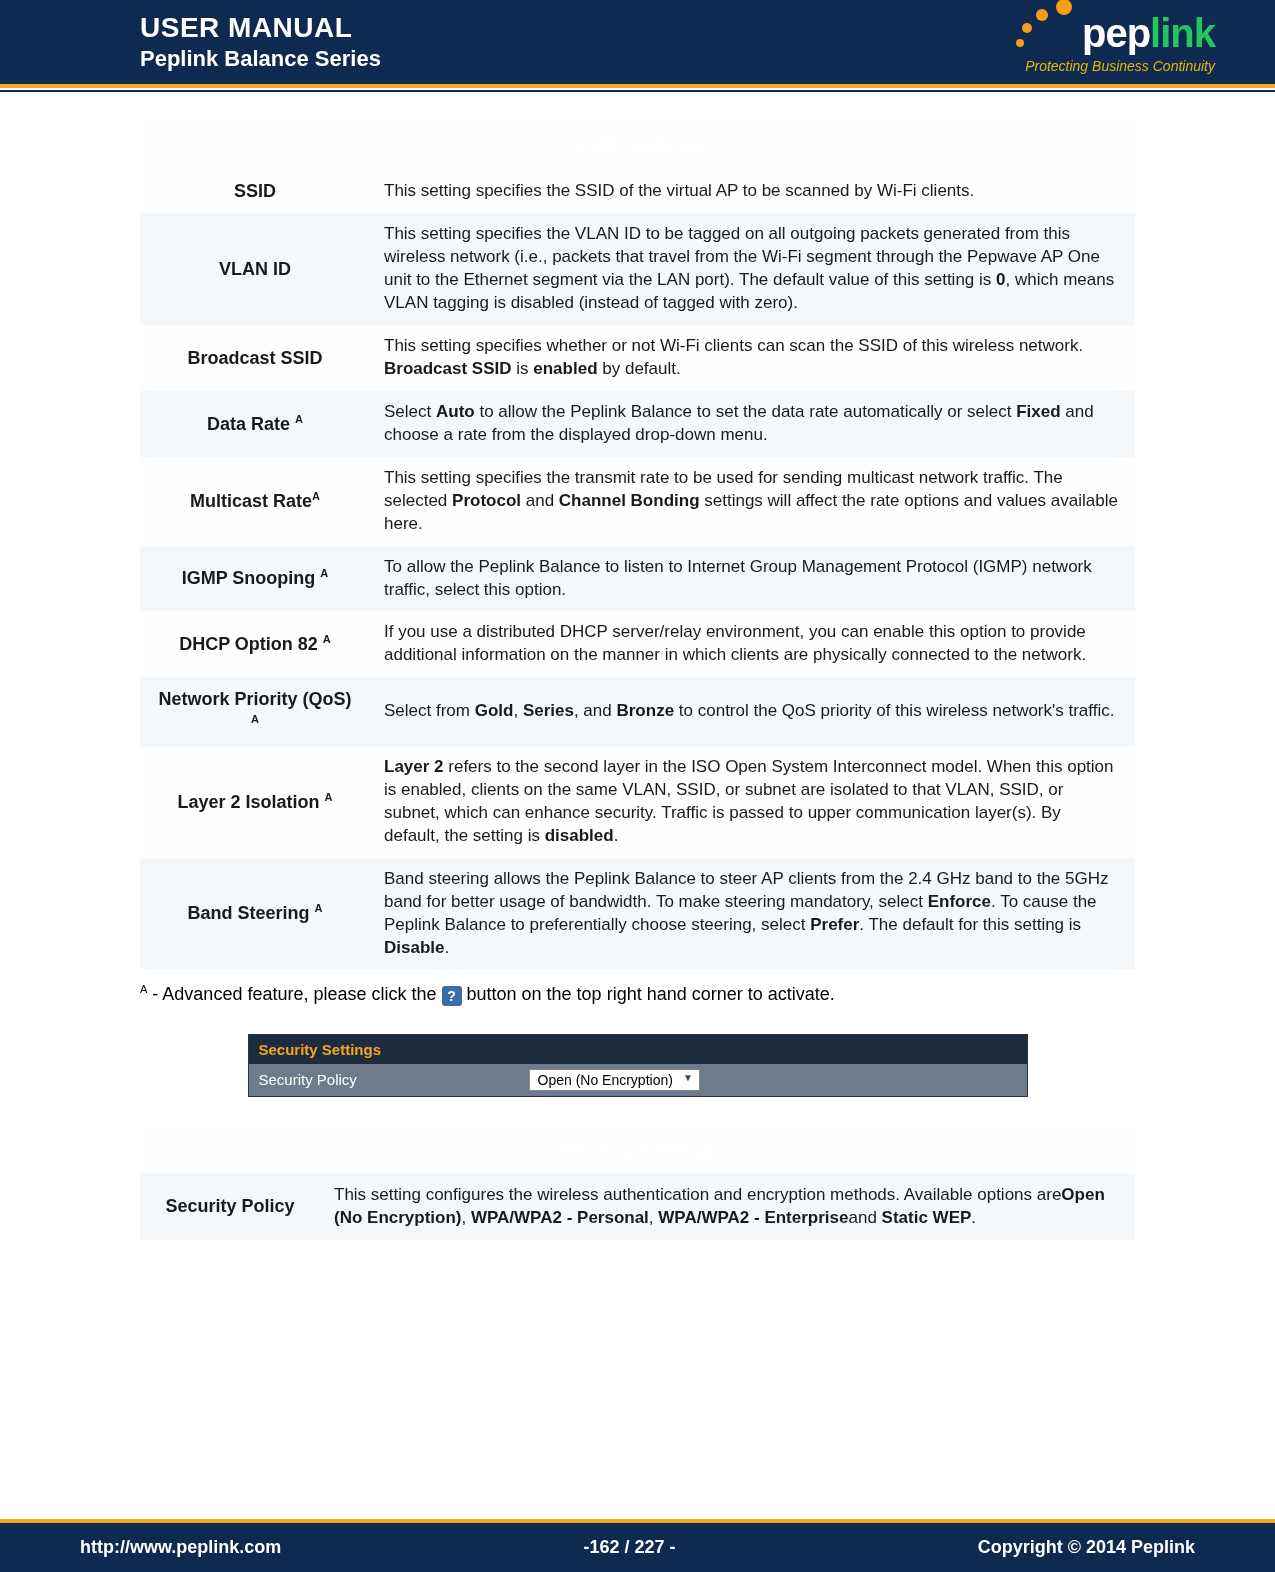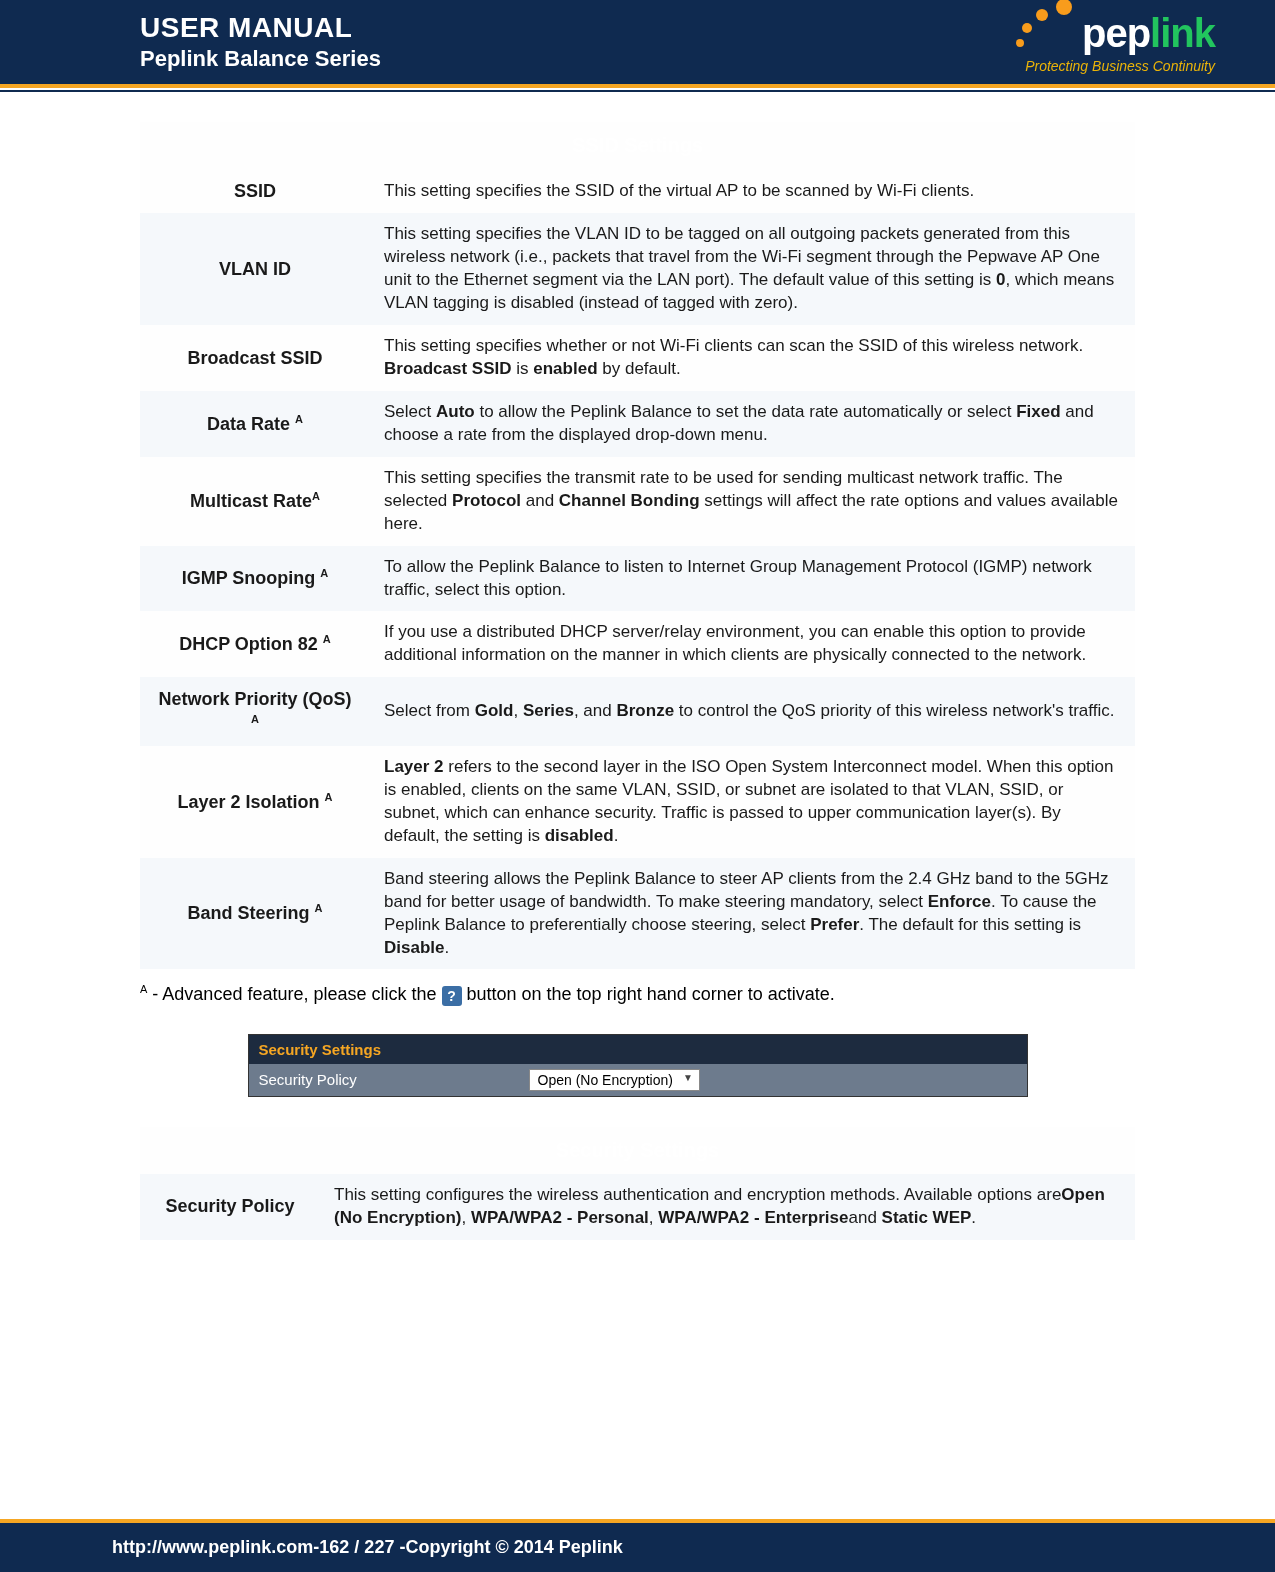--- a/index.html
+++ b/index.html
@@ -122,21 +122,22 @@
   .footer-wrap {
     position:absolute;
     bottom:0; left:0; right:0;
   }
   .footer-bar {
     background:#0f2a50;
     color:#fff;
     font-weight:bold;
     font-size:18px;
     display:flex;
-    padding:14px 112px;
+    justify-content:space-between;
+    padding:14px 80px;
   }
 </style>
 </head>
 <body>
 
 <div class="header-bar">
   <div class="header-left">
     <div class="header-title">USER MANUAL</div>
     <div class="header-sub">Peplink Balance Series</div>
   </div>

